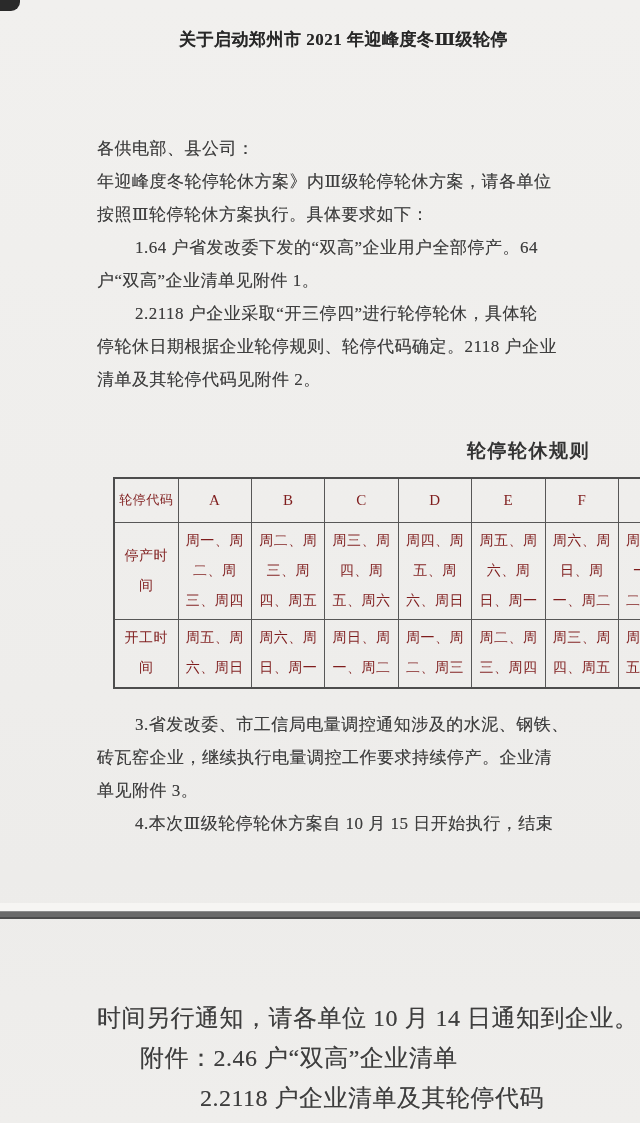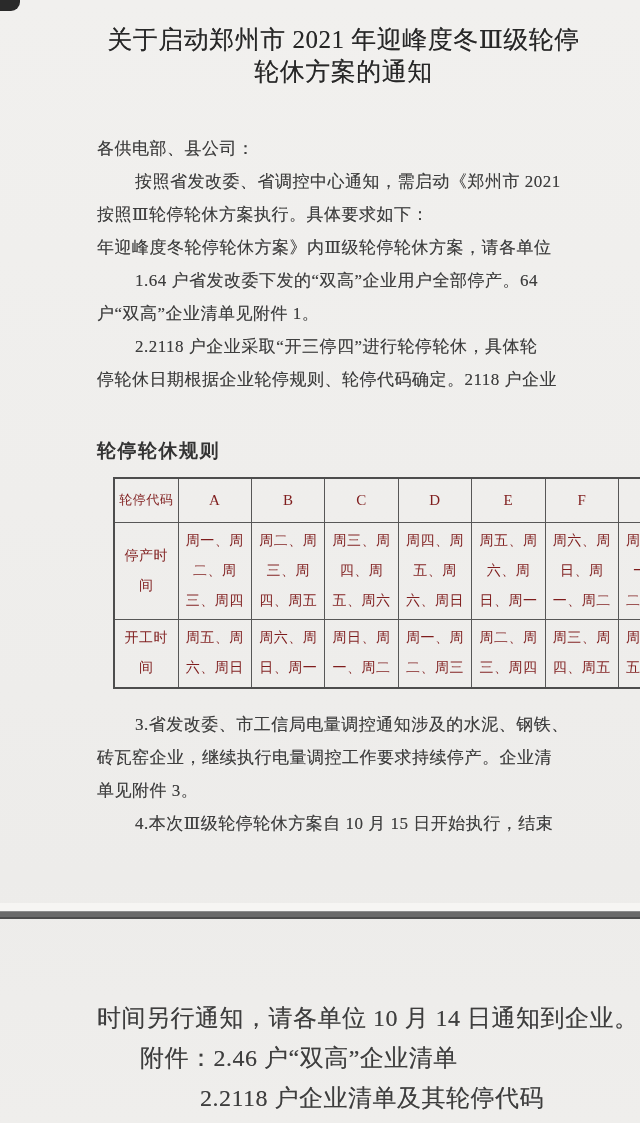--- a/index.html
+++ b/index.html
@@ -9,31 +9,31 @@
     font-family:"Liberation Serif","DejaVu Serif",serif;
     color:#3b3b3b;
   }
   .corner-artifact{
     position:absolute;top:0;left:0;width:20px;height:11px;
     background:#141414;border-bottom-right-radius:9px;opacity:.9;
   }
   .content{position:absolute;left:97px;top:0;width:493px;}
   .title{
     position:absolute;top:24px;left:0;width:100%;
-    text-align:center;font-size:25px;font-weight:normal;line-height:32px;
+    text-align:center;font-size:17px;font-weight:bold;line-height:32px;
     color:#272727;letter-spacing:.5px;white-space:nowrap;
     text-shadow:0 0 .6px rgba(40,40,40,.55);
   }
   .bodyblock{position:absolute;left:0;width:100%;font-size:17px;line-height:33px;letter-spacing:.5px;}
   .b1{top:132px;}
   .b2{top:708px;}
   .line{white-space:nowrap;color:#3e3e3e;text-shadow:0 0 .5px rgba(55,55,55,.5);}
   .ind{text-indent:38px;}
   .caption{
-    position:absolute;top:438px;left:0;width:100%;text-align:left;
+    position:absolute;top:438px;left:0;width:100%;text-align:right;
     font-size:19px;font-weight:bold;letter-spacing:1.5px;color:#333;
   }
   table.rules{
     position:absolute;top:477px;left:16px;width:580px;height:210px;
     border-collapse:collapse;table-layout:fixed;
     font-size:14px;color:#7f1d1d;
   }
   table.rules,table.rules td,table.rules th{border:1px solid #575757;}
   table.rules{border:2px solid #4d4d4d;}
   table.rules td,table.rules th{
@@ -57,32 +57,31 @@
 </style>
 </head>
 <body>
 
 <div class="corner-artifact"></div>
 
 <div class="content">
 
   <div class="title">
     <div>关于启动郑州市 2021 年迎峰度冬Ⅲ级轮停</div>
-    <div>轮休方案的通知</div>
   </div>
 
   <div class="bodyblock b1">
     <div class="line">各供电部、县公司：</div>
-    <div class="line ind">按照省发改委、省调控中心通知，需启动《郑州市 2021</div>
+    <div class="line">年迎峰度冬轮停轮休方案》内Ⅲ级轮停轮休方案，请各单位</div>
     <div class="line">按照Ⅲ轮停轮休方案执行。具体要求如下：</div>
-    <div class="line">年迎峰度冬轮停轮休方案》内Ⅲ级轮停轮休方案，请各单位</div>
     <div class="line ind">1.64 户省发改委下发的“双高”企业用户全部停产。64</div>
     <div class="line">户“双高”企业清单见附件 1。</div>
     <div class="line ind">2.2118 户企业采取“开三停四”进行轮停轮休，具体轮</div>
     <div class="line">停轮休日期根据企业轮停规则、轮停代码确定。2118 户企业</div>
+    <div class="line">清单及其轮停代码见附件 2。</div>
   </div>
 
   <div class="caption">轮停轮休规则</div>
 
   <table class="rules">
     <colgroup>
       <col style="width:64px">
       <col>
         <col>
         <col>

